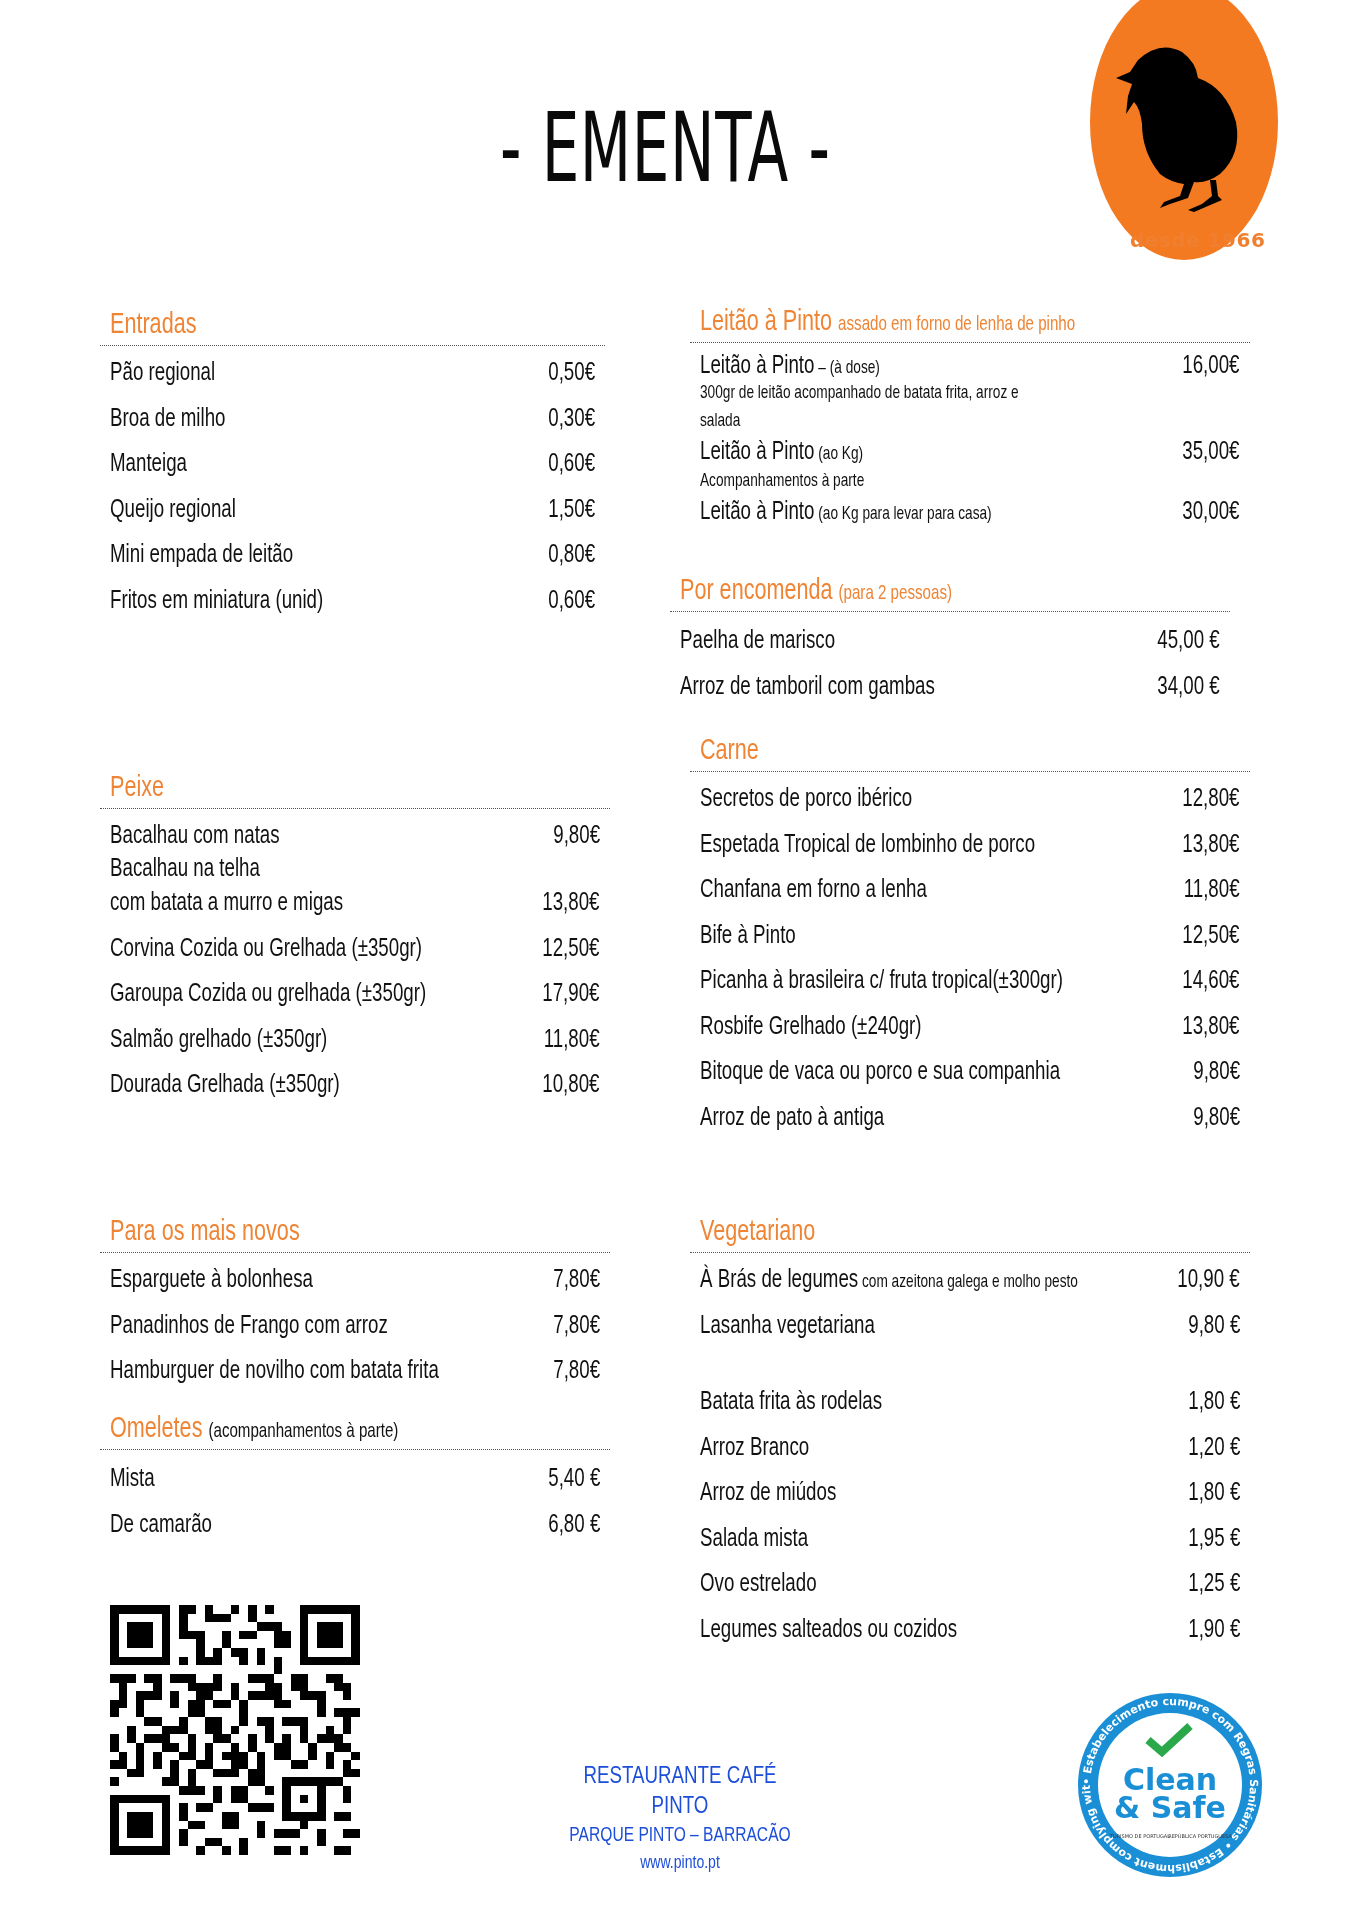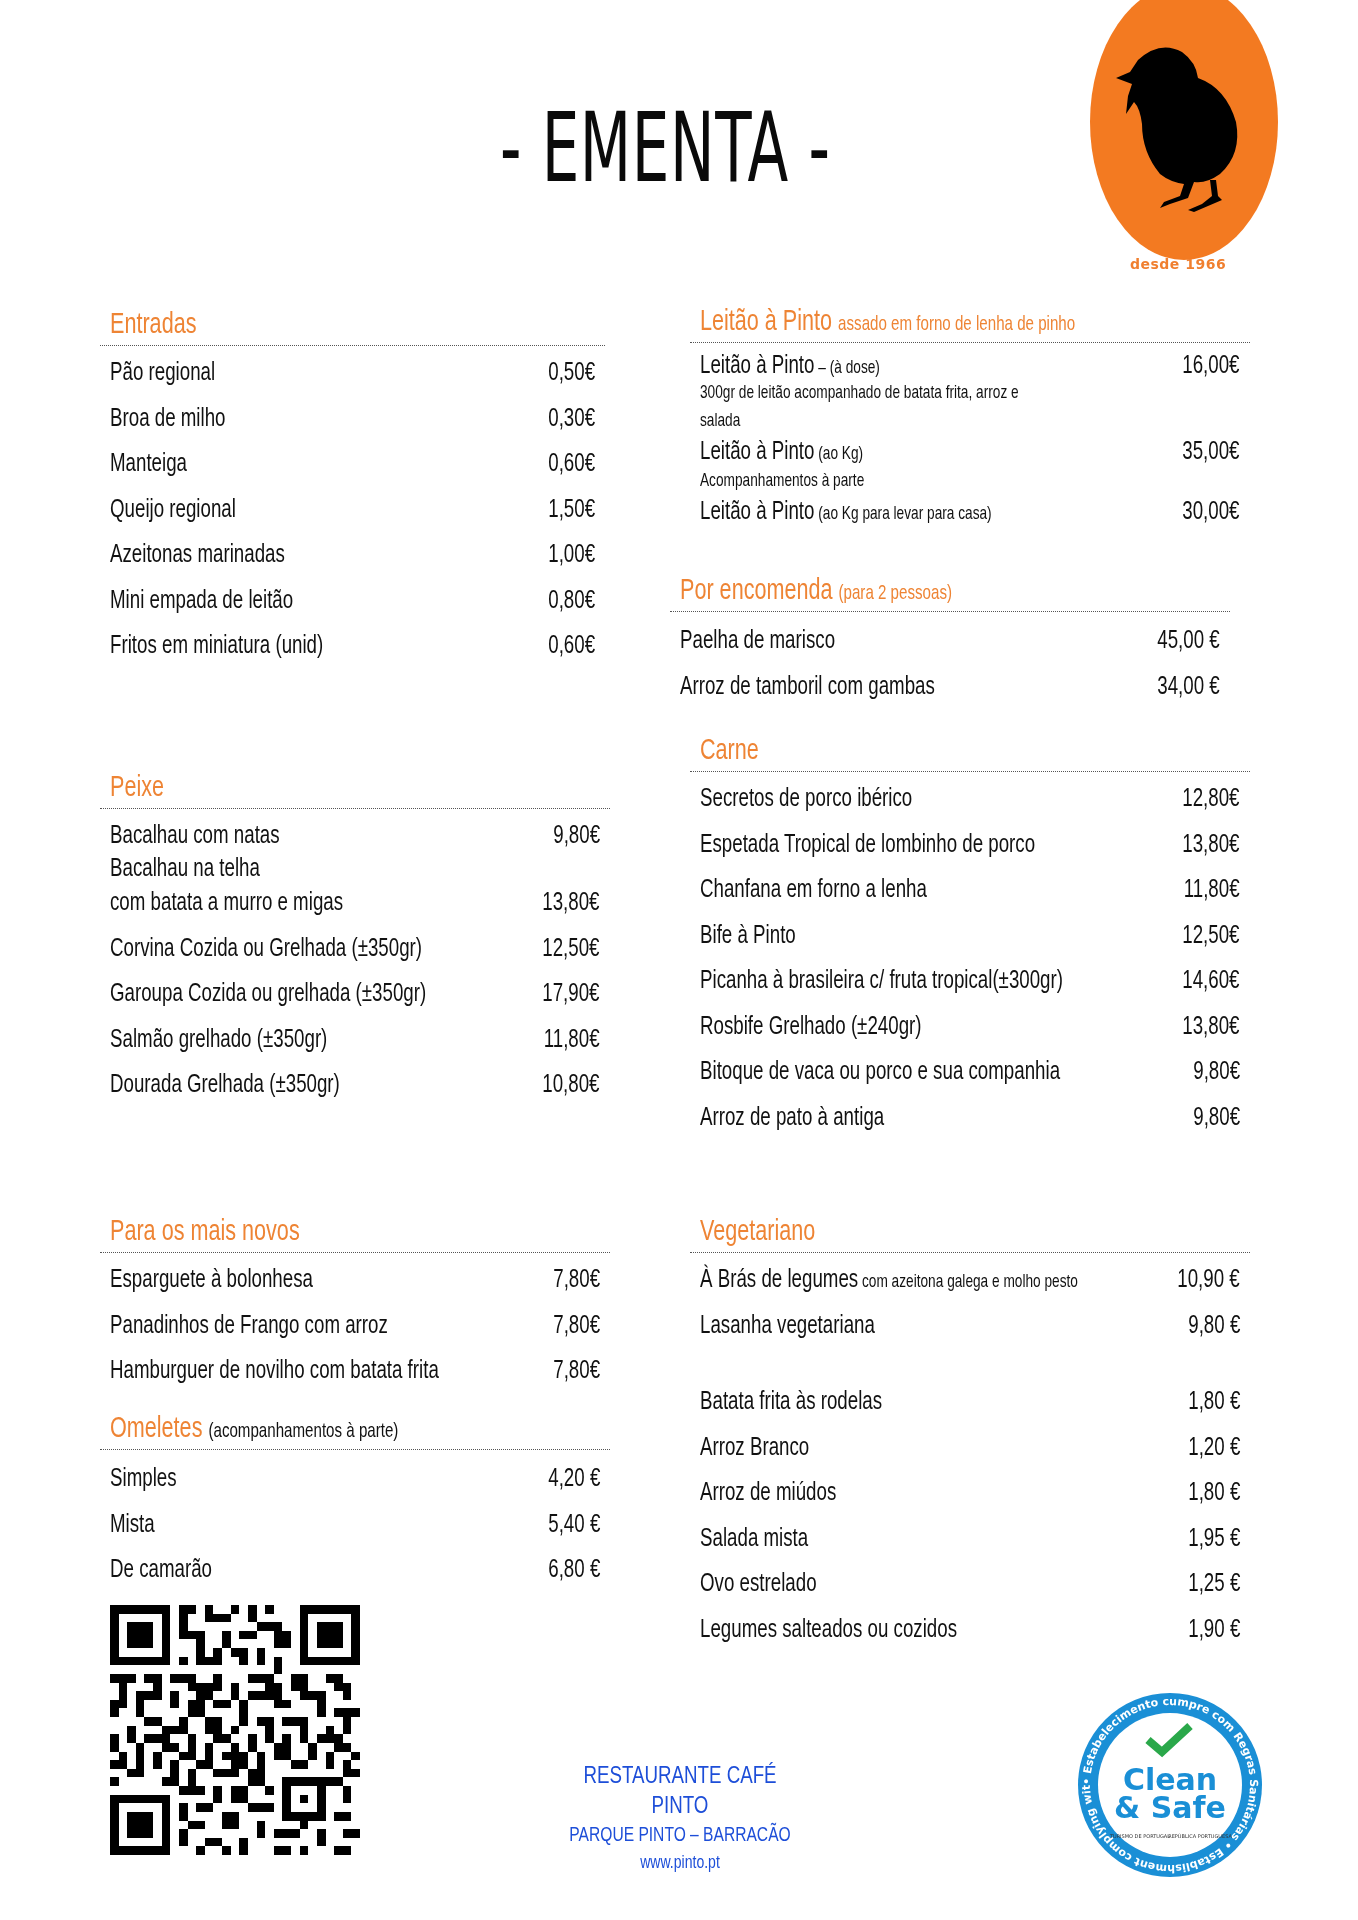--- a/index.html
+++ b/index.html
@@ -7,22 +7,22 @@
   body { position: relative; font-family: "Liberation Sans Narrow", "Liberation Sans", sans-serif; color: #111; }
 
   .title {
     position: absolute; left: 500px; top: 92px; width: 370px; height: 130px;
     font-family: "DejaVu Sans", sans-serif; font-size: 96px; letter-spacing: 1px;
     transform: scaleX(0.62); transform-origin: left top; white-space: nowrap; color: #0a0a0a;
   }
   .logo { position: absolute; left: 1090px; top: -8px; width: 188px; height: 278px; }
   .logo svg { width: 188px; height: 278px; display: block; }
   .since {
-    position: absolute; left: 1130px; top: 256px; font-family: "DejaVu Sans", sans-serif;
-    font-weight: bold; font-size: 14px; color: #f07f2f; letter-spacing: 0.5px;
+    position: absolute; left: 1130px; top: 228px; font-family: "DejaVu Sans", sans-serif;
+    font-weight: bold; font-size: 20px; color: #f07f2f; letter-spacing: 0.5px;
   }
 
   .section { position: absolute; }
   .sec-head {
     position: relative; height: 44px; border-bottom: 1px dotted #555;
     white-space: nowrap; overflow: visible;
   }
   .sec-head .h {
     position: absolute; left: 10px; bottom: 5px; color: #ee8434;
     font-family: "Liberation Sans", sans-serif; font-size: 30px;
@@ -85,24 +85,20 @@
     </div>
   <div class="row">
       <span class="name">Manteiga</span>
       <span class="price">0,60€</span>
     </div>
   <div class="row">
       <span class="name">Queijo regional</span>
       <span class="price">1,50€</span>
     </div>
   <div class="row">
-      <span class="name">Azeitonas marinadas</span>
-      <span class="price">1,00€</span>
-    </div>
-  <div class="row">
       <span class="name">Mini empada de leitão</span>
       <span class="price">0,80€</span>
     </div>
   <div class="row">
       <span class="name">Fritos em miniatura (unid)</span>
       <span class="price">0,60€</span>
     </div>
 </div>
 
 <div class="section" style="left:690px; top:300px; width:560px;">
@@ -237,24 +233,20 @@
       <span class="name">Hamburguer de novilho com batata frita</span>
       <span class="price">7,80€</span>
     </div>
 </div>
 
 <div class="section" style="left:100px; top:1410px; width:510px;">
   <div class="sec-head" style="height:40px;">
     <span class="h"><span>Omeletes</span> <small class="dark">(acompanhamentos à parte)</small></span>
   </div>
   <div style="height:4px"></div>
-  <div class="row">
-      <span class="name">Simples</span>
-      <span class="price">4,20 €</span>
-    </div>
   <div class="row">
       <span class="name">Mista</span>
       <span class="price">5,40 €</span>
     </div>
   <div class="row">
       <span class="name">De camarão</span>
       <span class="price">6,80 €</span>
     </div>
 </div>
 

